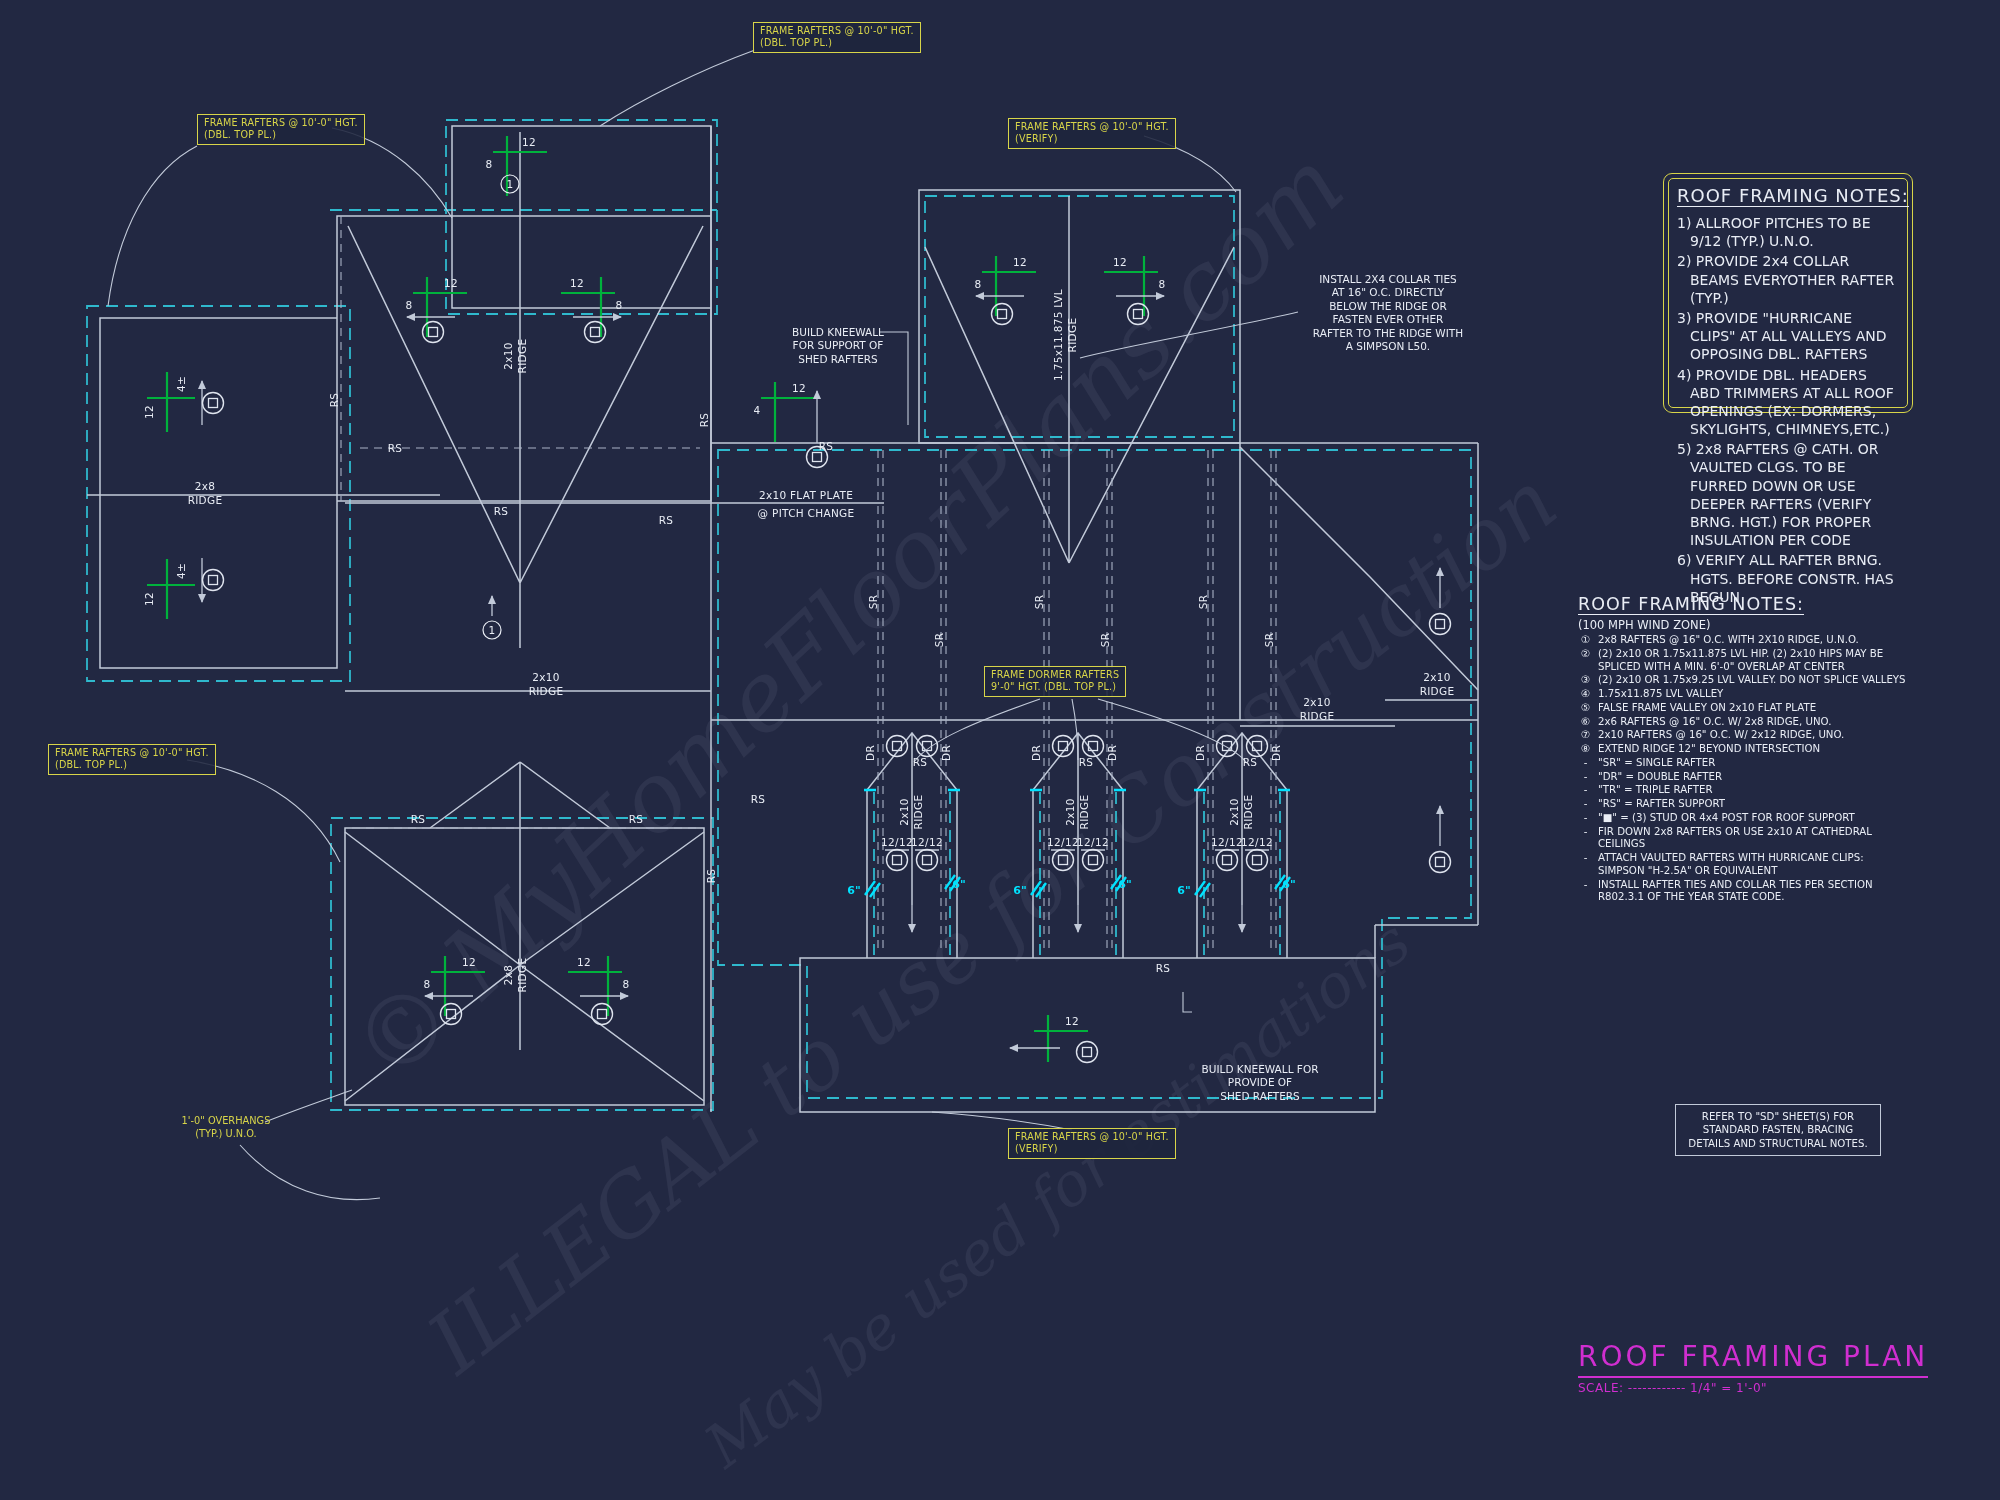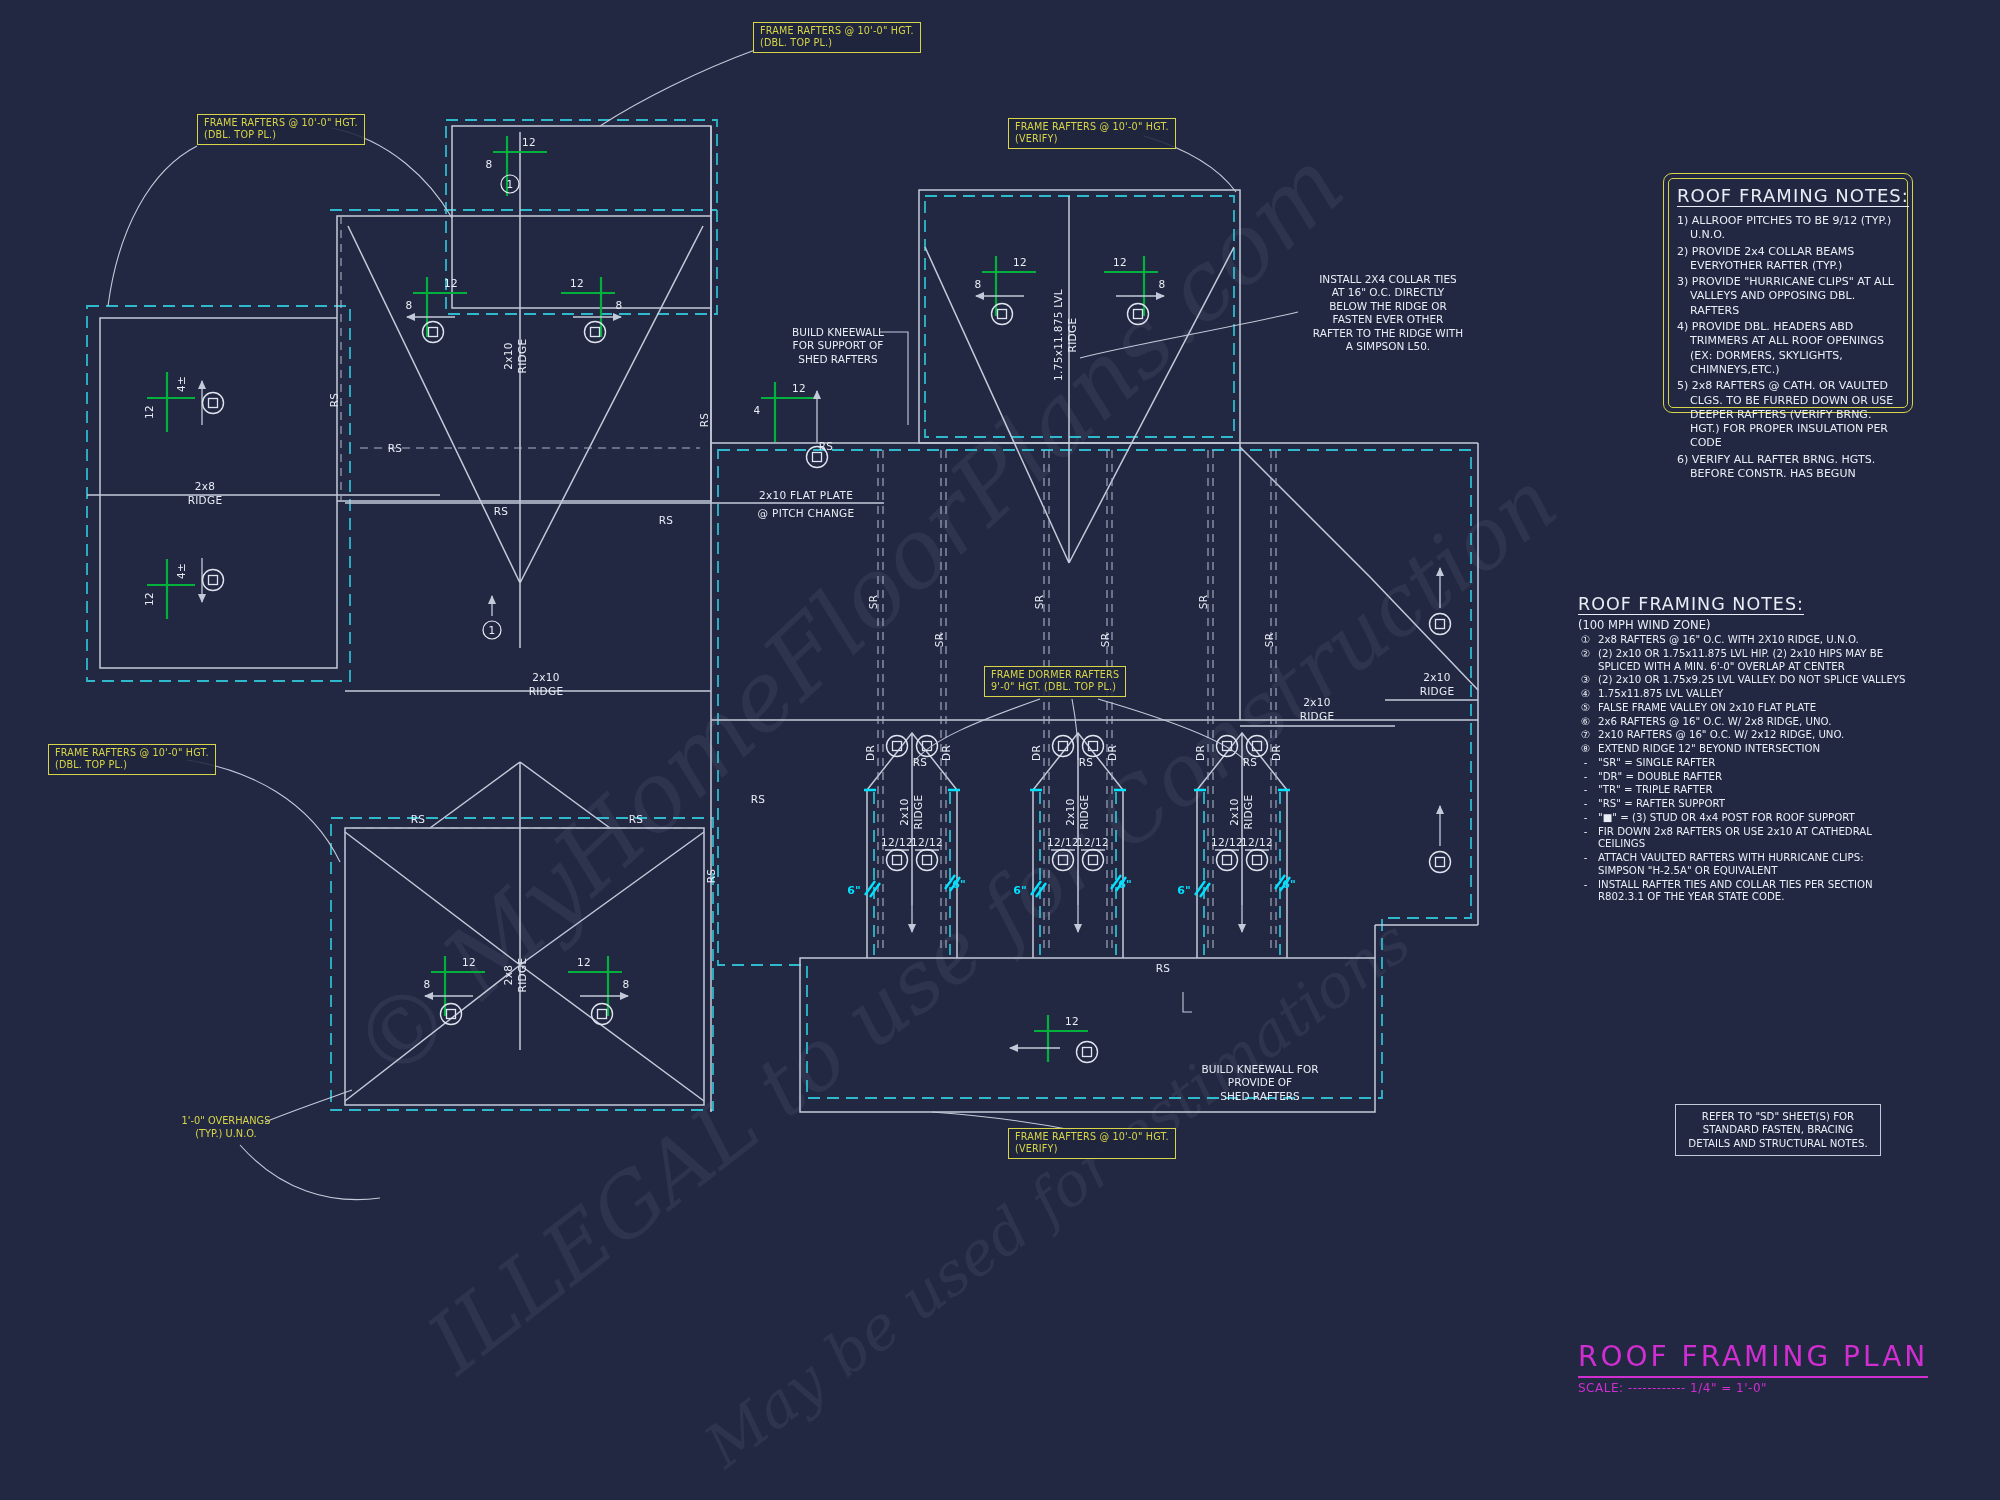--- a/index.html
+++ b/index.html
@@ -28,21 +28,21 @@
            white-space:nowrap;letter-spacing:.2px;z-index:3}
   .ann{position:absolute;color:var(--white);font-size:10.5px;line-height:1.28;text-align:center;z-index:3}
   .ann-y{position:absolute;color:var(--yellow);font-size:9.8px;line-height:1.3;text-align:center;z-index:3}
   .sd-box{position:absolute;left:1675px;top:1104px;width:196px;border:1.3px solid var(--line);
           color:var(--white);font-size:10.2px;line-height:1.3;text-align:center;padding:5px 4px;z-index:3}
   .notes-box{position:absolute;left:1663px;top:173px;width:250px;height:240px;
              border:1.3px solid var(--yellow);border-radius:9px;padding:4px;box-sizing:border-box;z-index:3}
   .nb-inner{border:1.3px solid var(--yellow);border-radius:5px;height:100%;box-sizing:border-box;padding:6px 8px}
   .nb-title{color:var(--white);font-size:18px;letter-spacing:1px;border-bottom:1.5px solid var(--white);
             width:max-content;margin-bottom:7px}
-  .nb-item{color:var(--white);font-size:11px;line-height:1.3;padding-left:13px;text-indent:-13px;margin-bottom:2px}
+  .nb-item{color:var(--white);font-size:14px;line-height:1.3;padding-left:13px;text-indent:-13px;margin-bottom:2px}
   .fnotes{position:absolute;left:1578px;top:594px;width:330px;z-index:3}
   .fn-title{color:var(--white);font-size:17.5px;letter-spacing:1px;border-bottom:1.5px solid var(--white);
             width:max-content;margin-bottom:3px}
   .fn-sub{color:var(--white);font-size:11.5px;margin-bottom:2px}
   .fn-item{display:flex;gap:5px;color:var(--white);font-size:10.2px;line-height:1.25;margin-bottom:1px}
   .fn-m{width:15px;flex:none;text-align:center}
   .fn-t{flex:1}
   .titleblock{position:absolute;left:1578px;top:1340px;z-index:3}
   .pt-title{color:var(--magenta);font-size:28px;letter-spacing:3px;border-bottom:2px solid var(--magenta);
             padding-bottom:3px;width:max-content}

